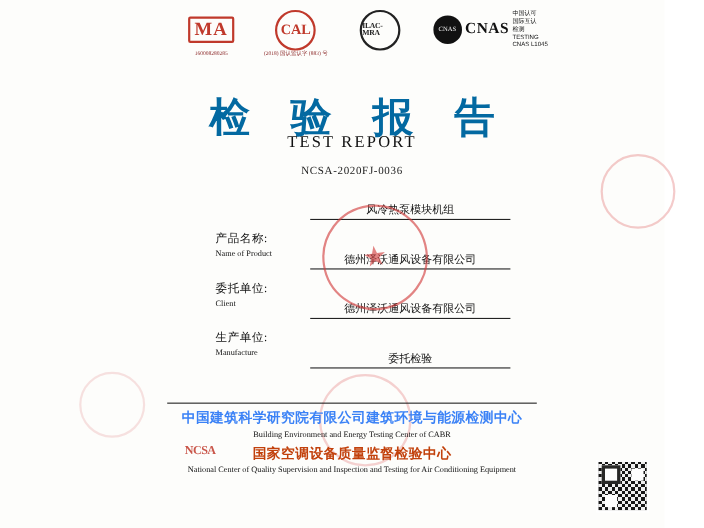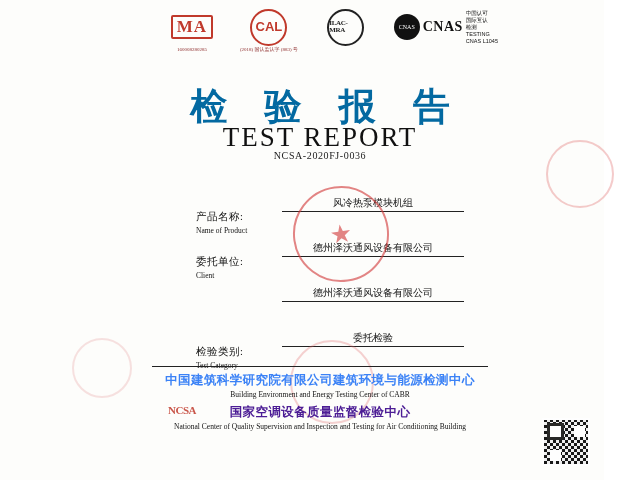--- a/index.html
+++ b/index.html
@@ -67,21 +67,21 @@
   .cal-circle {
     width: 33px; height: 33px;
     border: 2px solid #c0392b;
     border-radius: 50%;
     color: #c0392b;
     font-weight: bold;
     font-size: 13px;
     display: flex;
     align-items: center;
     justify-content: center;
-    font-family: Liberation Sans, sans-serif;
+    font-family: Liberation Serif, serif;
   }
   .ilac-circle {
     width: 33px; height: 33px;
     border: 2px solid #222;
     border-radius: 50%;
     color: #222;
     font-weight: bold;
     font-size: 7px;
     display: flex;
     align-items: center;
@@ -131,21 +131,21 @@
     text-indent: 14px;
     color: #0369a1;
     font-family: "Liberation Serif", serif;
   }
   .title-en {
     position: absolute;
     top: 122px;
     left: 0;
     width: 640px;
     text-align: center;
-    font-size: 27px;
+    font-size: 15px;
     letter-spacing: 2px;
     color: #111;
     font-family: "Liberation Serif", serif;
   }
   .report-no {
     position: absolute;
     top: 150px;
     left: 0;
     width: 640px;
     text-align: center;
@@ -191,21 +191,20 @@
     top: 0;
     height: 22px;
     border-bottom: 1px solid #222;
     text-align: center;
     font-size: 10px;
     color: #111;
     padding-top: 6px;
     box-sizing: border-box;
     white-space: nowrap;
     overflow: hidden;
-    margin-top: 12px;
   }
 
   
   .org {
     position: absolute;
     left: 0;
     width: 640px;
     text-align: center;
   }
   .org-line {
@@ -226,21 +225,21 @@
     top: 390px;
     font-size: 7.5px;
     color: #111;
     font-family: "Liberation Serif", serif;
   }
   .org-cn2 {
     top: 404px;
     font-size: 12.5px;
     font-weight: bold;
     letter-spacing: 0.4px;
-    color: #4c1d95;
+    color: #c2410c;
   }
   .org-en2 {
     top: 422px;
     font-size: 7.5px;
     color: #111;
   }
 
   
   .seal-main {
     position: absolute;
@@ -389,43 +388,43 @@
 
     <div class="field-row">
       <div class="field-label">
         <div class="label-cn">委托单位:</div>
         <div class="label-en">Client</div>
       </div>
       <div class="field-value">德州泽沃通风设备有限公司</div>
     </div>
 
     <div class="field-row">
+      <div class="field-label">
+        <div class="label-cn">生产单位:</div>
+        <div class="label-en">Manufacture</div>
+      </div>
       <div class="field-value">德州泽沃通风设备有限公司</div>
     </div>
 
     <div class="field-row">
-      <div class="field-label">
-        <div class="label-cn">检验类别:</div>
-        <div class="label-en">Test Category</div>
-      </div>
       <div class="field-value">委托检验</div>
     </div>
 
   </div>
 
   <div class="seal-main">
 
     <div class="seal-star">★</div>
   </div>
   <div class="seal-side"></div>
   <div class="seal-bottom"></div>
   <div class="seal-left"></div>
 
   <div class="org-line"></div>
   <div class="org org-cn1">中国建筑科学研究院有限公司建筑环境与能源检测中心</div>
   <div class="org org-en1">Building Environment and Energy Testing Center of CABR</div>
   <div class="org org-cn2">国家空调设备质量监督检验中心</div>
-  <div class="org org-en2">National Center of Quality Supervision and Inspection and Testing for Air Conditioning Building</div>
+  <div class="org org-en2">National Center of Quality Supervision and Inspection and Testing for Air Conditioning Equipment</div>
   <div class="ncsa-mark">NCSA</div>
 
   <div class="qr"></div>
 
 </div>
 
 </body></html>

